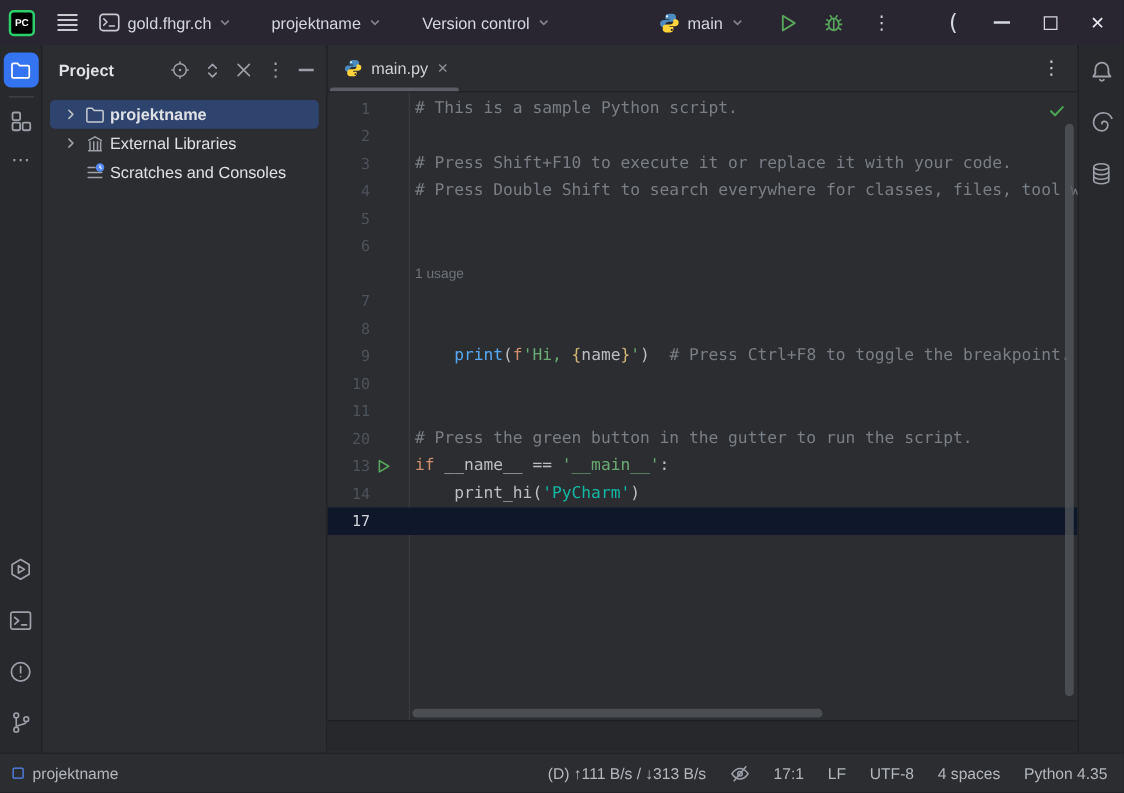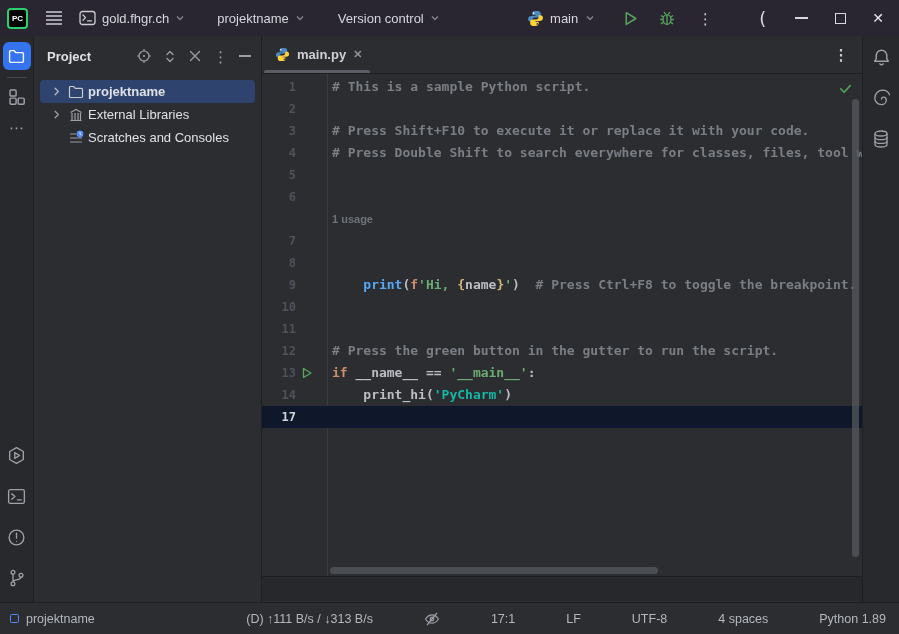--- a/index.html
+++ b/index.html
@@ -57,21 +57,21 @@
   .pp-minus { width:12px; height:1.5px; background:#9DA0A8; }
   .tree { padding-top:4px; }
   .tree-row {
     height:23px; display:flex; align-items:center; margin:0 6px; padding-left:9px;
     border-radius:4px; gap:4px; color:#DFE1E5; cursor:default;
   }
   .tree-row.selected { background:#2E436E; font-weight:bold; }
   .tree-chevron { width:14px; display:flex; justify-content:center; }
   .tree-icon { width:17px; display:flex; justify-content:center; position:relative; }
   
-  .editor-pane { flex:1; display:flex; flex-direction:column; min-width:0;font-weight:bold; }
+  .editor-pane { flex:1; display:flex; flex-direction:column; min-width:0; }
   .tabbar { height:38px; border-bottom:1px solid #1E1F22; display:flex; align-items:center; }
   .tab {
     height:100%; display:flex; align-items:center; gap:7px; padding:0 10px 0 13px;
     position:relative; color:#CED0D6;
   }
   .tab-underline { position:absolute; left:2px; right:2px; bottom:0; height:3px; background:#5A5D63; border-radius:2px 2px 0 0; }
   .tab-close { color:#8C8F96; font-size:11px; }
   .tab-kebab { margin-left:auto; margin-right:13px; width:16px; text-align:center; }
   .editor { position:relative; flex:1; overflow:hidden; background:#2B2D30; }
   .gutter-line { position:absolute; left:65px; top:0; height:502px; width:1px; background:#393B40; }
@@ -97,21 +97,21 @@
     display:flex; flex-direction:column; align-items:center; padding-top:9px; gap:17px;
   }
   
   .statusbar {
     height:32px; border-top:1px solid #1E1F22; background:#2B2D30;
     display:flex; align-items:center; font-size:12.5px; color:#B4B8BE; padding:0 13px 0 10px;
   }
   .sb-left { display:flex; align-items:center; gap:7px; }
   .sb-square { width:9px; height:9px; border:1.5px solid #548AF7; border-radius:1.5px; }
   .sb-right { margin-left:auto; display:flex; align-items:center; gap:19px; }
-  .sb-item { cursor:default;margin-left:32px; }
+  .sb-item { cursor:default; }
   svg { display:block; }
 </style>
 </head>
 <body>
 
 <div class="window">
 
   <div class="titlebar">
     <div class="pc-logo">PC</div>
     <div class="burger tb-btn">
@@ -349,21 +349,21 @@
             <div class="code-row"><span class="gutter"><span class="lnum">3</span><span class="gicon"></span></span><span class="ltext"><span style="color: rgb(122, 126, 133);"># Press Shift+F10 to execute it or replace it with your code.</span></span></div>
             <div class="code-row"><span class="gutter"><span class="lnum">4</span><span class="gicon"></span></span><span class="ltext"><span style="color: rgb(122, 126, 133);"># Press Double Shift to search everywhere for classes, files, tool windows, actions, and settings.</span></span></div>
             <div class="code-row"><span class="gutter"><span class="lnum">5</span><span class="gicon"></span></span><span class="ltext"></span></div>
             <div class="code-row"><span class="gutter"><span class="lnum">6</span><span class="gicon"></span></span><span class="ltext"></span></div>
             <div class="code-row"><span class="gutter"><span class="lnum"></span><span class="gicon"></span></span><span class="ltext"><span class="inlay">1 usage</span></span></div>
             <div class="code-row"><span class="gutter"><span class="lnum">7</span><span class="gicon"></span></span></div>
             <div class="code-row"><span class="gutter"><span class="lnum">8</span><span class="gicon"></span></span></div>
             <div class="code-row"><span class="gutter"><span class="lnum">9</span><span class="gicon"></span></span><span class="ltext"><span style="color: rgb(188, 190, 196);">    </span><span style="color: rgb(86, 168, 245);">print</span><span style="color: rgb(188, 190, 196);">(</span><span style="color: rgb(207, 142, 109);">f</span><span style="color: rgb(106, 171, 115);">'Hi, </span><span style="color: rgb(213, 183, 120);">{</span><span style="color: rgb(188, 190, 196);">name</span><span style="color: rgb(213, 183, 120);">}</span><span style="color: rgb(106, 171, 115);">'</span><span style="color: rgb(188, 190, 196);">)  </span><span style="color: rgb(122, 126, 133);"># Press Ctrl+F8 to toggle the breakpoint.</span></span></div>
             <div class="code-row"><span class="gutter"><span class="lnum">10</span><span class="gicon"></span></span><span class="ltext"></span></div>
             <div class="code-row"><span class="gutter"><span class="lnum">11</span><span class="gicon"></span></span><span class="ltext"></span></div>
-            <div class="code-row"><span class="gutter"><span class="lnum">12</span><span class="gicon"></span></span><span class="ltext"><span style="color: rgb(122, 126, 133);"># Press the green button in the gutter to run the script.</span></span></div>
+            <div class="code-row"><span class="gutter"><span class="lnum">20</span><span class="gicon"></span></span><span class="ltext"><span style="color: rgb(122, 126, 133);"># Press the green button in the gutter to run the script.</span></span></div>
             <div class="code-row"><span class="gutter"><span class="lnum">13</span><span class="gicon"><svg width="12" height="12" viewBox="0 0 12 12" fill="none" stroke="#57A65C" stroke-width="1.3" stroke-linejoin="round">
                     <path d="M2.5 1.5L10 6l-7.5 4.5z"></path>
                   </svg></span></span><span class="ltext"><span style="color: rgb(207, 142, 109);">if </span><span style="color: rgb(188, 190, 196);">__name__ == </span><span style="color: rgb(106, 171, 115);">'__main__'</span><span style="color: rgb(188, 190, 196);">:</span></span></div>
             <div class="code-row"><span class="gutter"><span class="lnum">14</span><span class="gicon"></span></span><span class="ltext"><span style="color: rgb(188, 190, 196);">    print_hi(</span><span style="color: #14b8a6;">'PyCharm'</span><span style="color: rgb(188, 190, 196);">)</span></span></div>
             <div class="code-row caret-line"><span class="gutter"><span class="lnum">17</span><span class="gicon"></span></span><span class="ltext"></span></div>
           </div>
         <div class="check-mark">
           <svg width="15" height="15" viewBox="0 0 16 16" fill="none" stroke="#4CA454" stroke-width="1.8" stroke-linecap="round" stroke-linejoin="round">
               <path d="M3 8.5l3.5 3.5L13 5"></path>
             </svg>
@@ -415,17 +415,17 @@
               <path d="M1.5 8C3.5 5 5.5 3.8 8 3.8S12.5 5 14.5 8C12.5 11 10.5 12.2 8 12.2S3.5 11 1.5 8z"></path>
               <circle cx="8" cy="8" r="1.8"></circle>
               <path d="M13 2L3 14"></path>
             </svg>
         </span>
       </span>
       <span class="sb-item">17:1</span>
       <span class="sb-item">LF</span>
       <span class="sb-item">UTF-8</span>
       <span class="sb-item">4 spaces</span>
-      <span class="sb-item">Python 1.89</span>
+      <span class="sb-item">Python 4.35</span>
     </div>
   </div>
 
 </div>
 
 </body></html>

